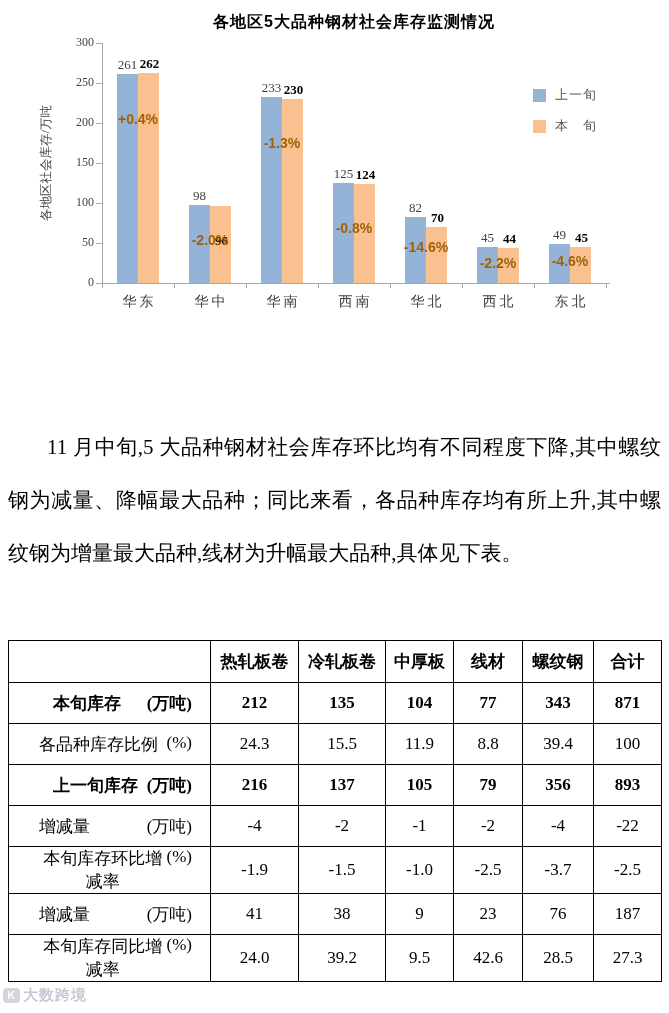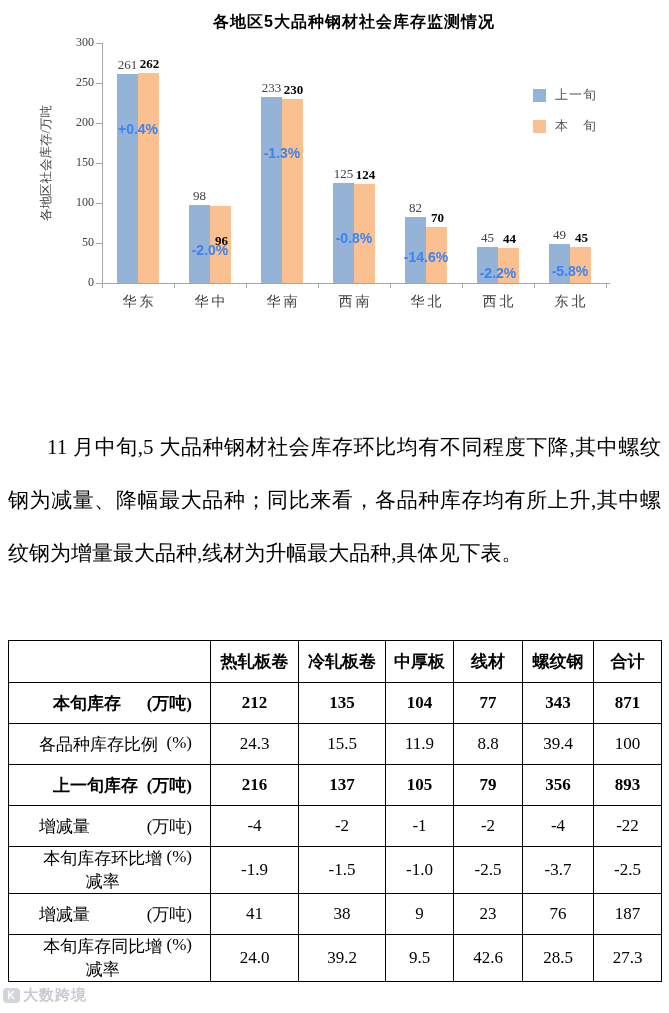--- a/index.html
+++ b/index.html
@@ -15,21 +15,21 @@
                 white-space:nowrap;font-size:12.5px;color:#3f3f3f;}
   .axis-line{position:absolute;background:#a6a6a6;}
   .tick{position:absolute;background:#a6a6a6;}
   .ytick-label{position:absolute;width:36px;text-align:right;font-size:12px;color:#3f3f3f;
                font-family:"Liberation Serif",serif;}
   .bar{position:absolute;}
   .bar-label{position:absolute;transform:translateX(-50%);font-family:Liberation Serif, serif;
              font-size:13px;color:#404040;white-space:nowrap;}
   .bar-label.s1{color:#000;font-weight:bold;}
   .pct-label{position:absolute;transform:translateX(-50%);font-family:"Liberation Sans",sans-serif;
-             font-size:14px;font-weight:bold;color:#3b82f6;white-space:nowrap;margin-top:10px;}
+             font-size:14px;font-weight:bold;color:#a16207;white-space:nowrap;}
   .x-label{position:absolute;width:72px;text-align:center;font-size:14px;color:#404040;
            letter-spacing:3px;text-indent:3px;}
   .legend{position:absolute;left:533px;top:88px;}
   .legend-entry{display:flex;align-items:center;height:14px;margin-bottom:17px;}
   .legend-swatch{width:13px;height:13px;margin-right:9px;}
   .legend-label{font-size:13px;color:#555;letter-spacing:1px;white-space:pre;}
 
   
   .heading{position:absolute;left:55px;top:372px;font-family:"Liberation Sans",sans-serif;
            font-weight:bold;font-size:27px;letter-spacing:1px;color:#000;}
@@ -129,21 +129,21 @@
       <div class="bar" style="left: 477px; top: 247px; width: 21px; height: 36px; background: rgb(149, 179, 215);"></div>
       <div class="bar" style="left: 498px; top: 247.8px; width: 21px; height: 35.2px; background: rgb(250, 192, 143);"></div>
       <div class="bar-label s0" style="left: 487.5px; top: 230px;">45</div>
       <div class="bar-label s1" style="left: 509.5px; top: 230.8px;">44</div>
       <div class="pct-label" style="left: 498px; top: 255.2px;">-2.2%</div>
       <div class="x-label" style="left: 462px; top: 293px;">西北</div>
       <div class="bar" style="left: 549px; top: 243.8px; width: 21px; height: 39.2px; background: rgb(149, 179, 215);"></div>
       <div class="bar" style="left: 570px; top: 247px; width: 21px; height: 36px; background: rgb(250, 192, 143);"></div>
       <div class="bar-label s0" style="left: 559.5px; top: 226.8px;">49</div>
       <div class="bar-label s1" style="left: 581.5px; top: 230px;">45</div>
-      <div class="pct-label" style="left: 570px; top: 253.44px;">-5.8%</div>
+      <div class="pct-label" style="left: 570px; top: 253.44px;">-4.6%</div>
       <div class="x-label" style="left: 534px; top: 293px;">东北</div>
     </div>
 
 
   <p class="para">11 月中旬,5 大品种钢材社会库存环比均有不同程度下降,其中螺纹钢为减量、降幅最大品种；同比来看，各品种库存均有所上升,其中螺纹钢为增量最大品种,线材为升幅最大品种,具体见下表。</p>
 
   <table class="inv" id="inv-table">
       <colgroup>
         <col style="width: 202px;">
         <col style="width: 88px;">

